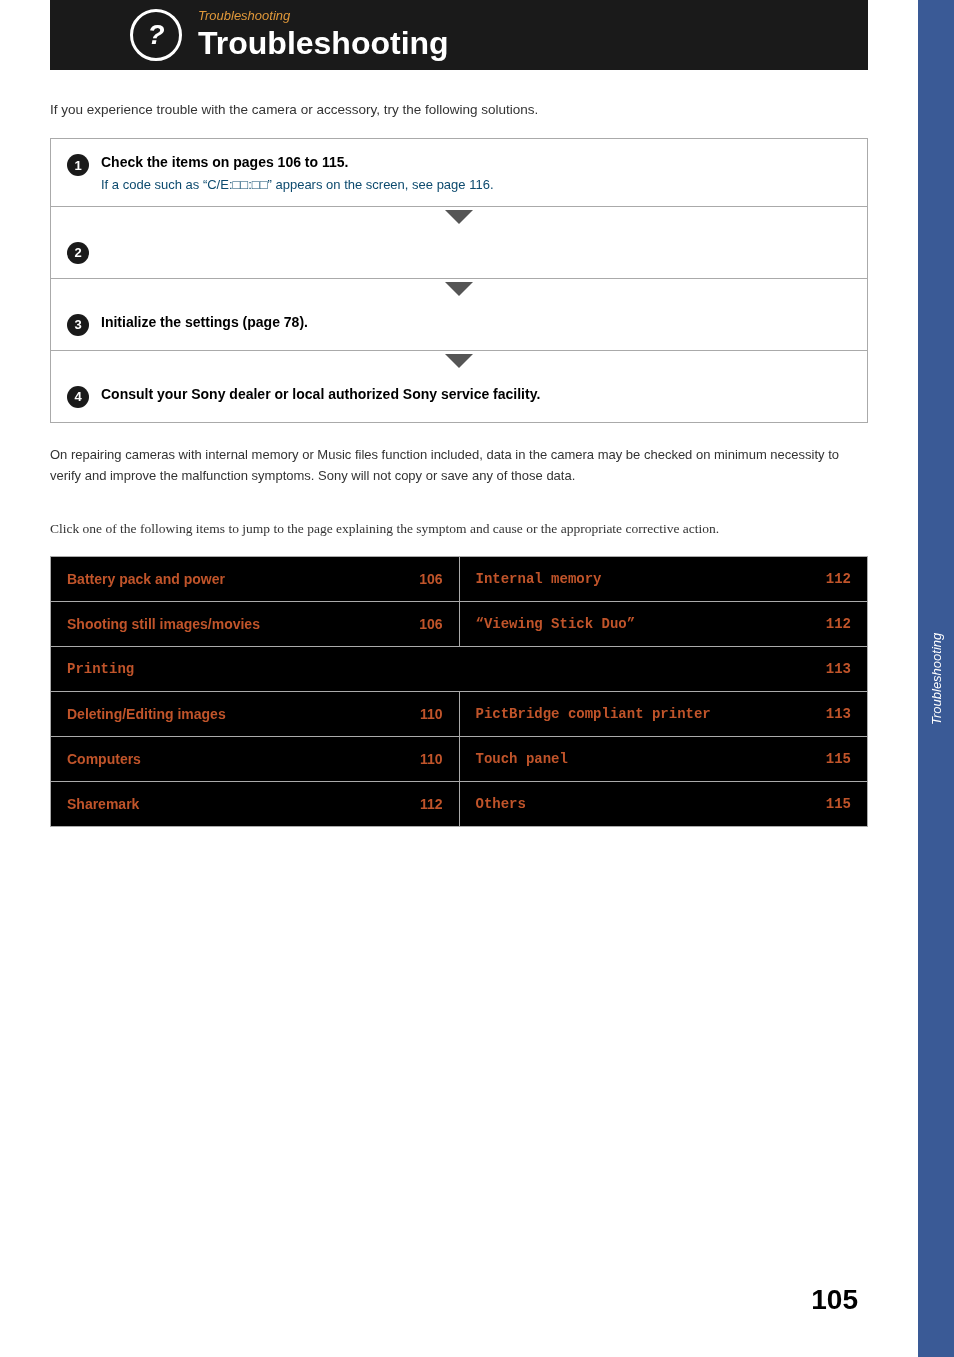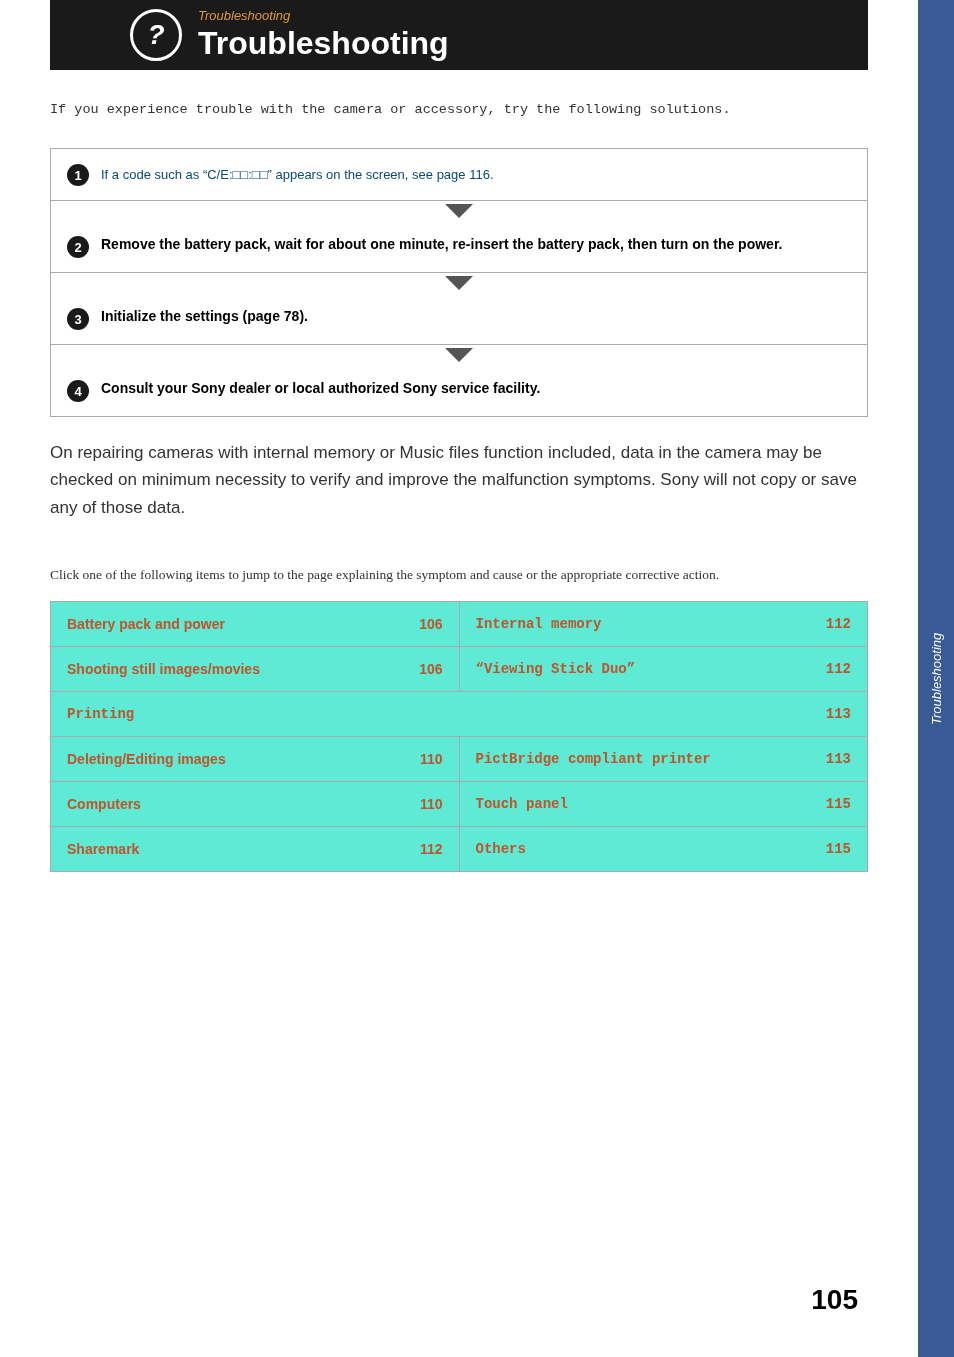--- a/index.html
+++ b/index.html
@@ -70,23 +70,22 @@
     .header-title {
       font-size: 32px;
       font-weight: bold;
       color: #fff;
     }
 
     
     .intro-text {
       font-size: 13.5px;
       color: #333;
-      margin-bottom: 28px;
+      margin-bottom: 18px;
       line-height: 1.5;
-      font-family: Liberation Mono, monospace;
     }
 
     .step-number {
       width: 22px;
       height: 22px;
       background: #1a1a1a;
       color: #fff;
       border-radius: 50%;
       display: flex;
       align-items: center;
@@ -142,24 +141,24 @@
 
     .arrow-row {
       display: flex;
       justify-content: center;
       padding: 3px 0;
       background: #fff;
     }
 
     
     .repair-notice {
-      font-size: 17px;
+      font-size: 13px;
       color: #333;
       line-height: 1.6;
-      margin-bottom: 44px;
+      margin-bottom: 33px;
     }
 
     
     .jump-intro {
       font-size: 13.5px;
       color: #333;
       line-height: 1.5;
       margin-bottom: 16px;
       font-family: Liberation Serif, serif;
     }
@@ -179,21 +178,21 @@
       border-bottom: none;
     }
 
     .topic-cell {
       flex: 1;
       padding: 14px 16px;
       display: flex;
       align-items: center;
       justify-content: space-between;
       border-right: 1px solid #aaa;
-      background: #5eead4;
+      background: #000000;
     }
 
     .topic-cell:last-child {
       border-right: none;
       font-family: Liberation Mono, monospace;
     }
 
     .topic-label {
       font-size: 14px;
       font-weight: bold;
@@ -248,33 +247,31 @@
       </div>
     </div>
 
     <p class="intro-text">If you experience trouble with the camera or accessory, try the following solutions.</p>
 
     <div class="steps-container">
 
       <div class="step-row">
         <div class="step-number">1</div>
         <div class="step-content">
+          <div class="step-main-text">Check the items on pages 106 to 115.</div>
           <div class="step-sub-text">If a code such as “C/E:□□:□□” appears on the screen, see page 116.</div>
         </div>
       </div>
 
       <div class="arrow-row">
         <div class="arrow-down"></div>
       </div>
 
       <div class="step-row">
         <div class="step-number">2</div>
-        <div class="step-content">
-          <div class="step-main-text">Remove the battery pack, wait for about one minute, re-insert the battery pack, then turn on the power.</div>
-        </div>
       </div>
 
       <div class="arrow-row">
         <div class="arrow-down"></div>
       </div>
 
       <div class="step-row">
         <div class="step-number">3</div>
         <div class="step-content">
           <div class="step-main-text">Initialize the settings (page 78).</div>

